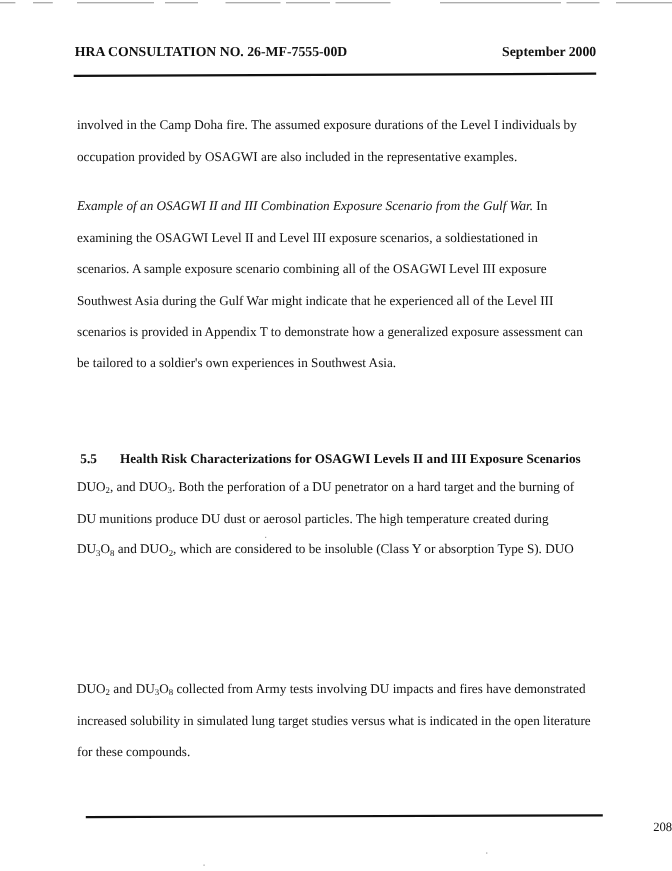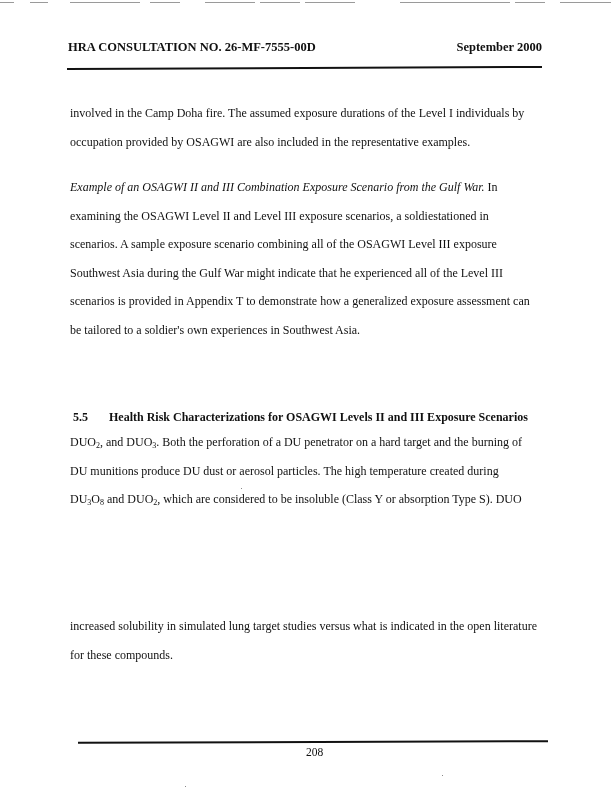--- a/index.html
+++ b/index.html
@@ -75,21 +75,21 @@
       width: 470px;
       height: 2px;
       background: #111;
       transform: rotate(-0.2deg);
     }
     .page-num {
       position: absolute;
       top: 746px;
       left: 0;
       width: 611px;
-      text-align: center;
+      text-align: right;
       font-size: 11.5px;
       padding-left: 18px;
       box-sizing: border-box;
     }
     .speck {
       position: absolute;
       width: 1px;
       height: 1px;
       background: #888;
     }
@@ -134,20 +134,21 @@
   <span class="num">5.5</span><span>Health Risk Characterizations for OSAGWI Levels II and III Exposure Scenarios</span>
 </div>
 
 <p class="para" style="top:428px;">
   <span class="line"><span>DUO</span><sub>2</sub><span>, and DUO</span><sub>3</sub><span>.  Both the perforation of a DU penetrator on a hard target and the burning of</span></span>
   <span class="line">DU munitions produce DU dust or aerosol particles.  The high temperature created during</span>
   <span class="line"><span>DU</span><sub>3</sub><span>O</span><sub>8</sub><span> and DUO</span><sub>2</sub><span>, which are considered to be insoluble (Class Y or absorption Type S).  DUO</span></span>
 </p>
 
 <p class="para" style="top:612px;">
+  <span class="line"><span>DUO</span><sub>2</sub><span> and DU</span><sub>3</sub><span>O</span><sub>8</sub><span> collected from Army tests involving DU impacts and fires have demonstrated</span></span>
   <span class="line">increased solubility in simulated lung target studies versus what is indicated in the open literature</span>
   <span class="line">for these compounds.</span>
 </p>
 
 <div class="rule-bottom"></div>
 <div class="page-num">208</div>
 
 <div class="speck" style="left:442px;top:775px;"></div>
 <div class="speck" style="left:185px;top:786px;"></div>
 <div class="speck" style="left:241px;top:488px;"></div>

